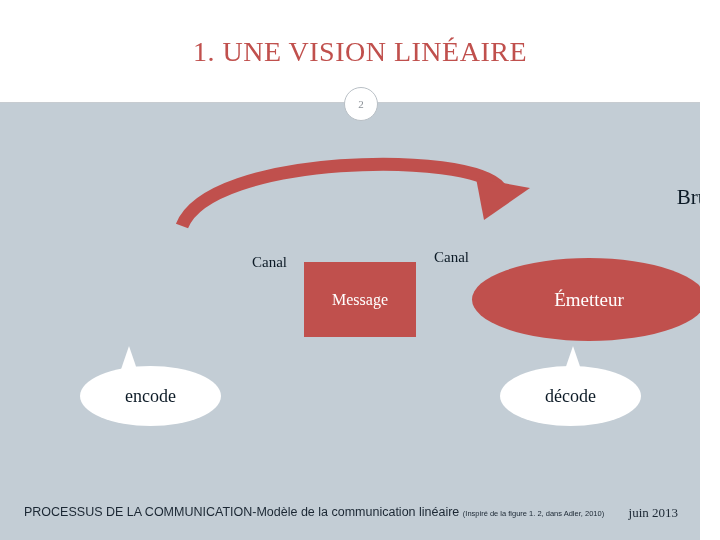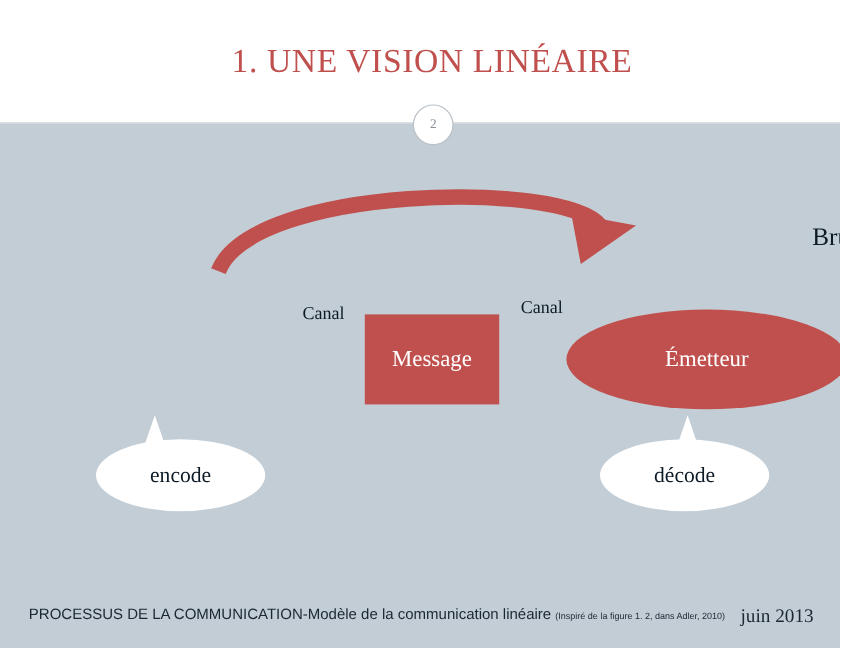--- a/index.html
+++ b/index.html
@@ -83,21 +83,21 @@
     white-space: nowrap;
     font-family: Liberation Sans, sans-serif;
   }
   .footer-text .small {
     font-size: 7.5px;
   }
   .footer-date {
     position: absolute;
     right: 22px;
     top: 505px;
-    font-size: 16px;
+    font-size: 13px;
     color: #1b2733;
     font-family: "Liberation Serif", serif;
   }
   
   .arc-wrap {
     position: absolute;
     left: 170px;
     top: 148px;
     width: 360px;
     height: 90px;
@@ -141,21 +141,21 @@
     position: absolute;
     left: 304px;
     top: 262px;
     width: 112px;
     height: 75px;
     background: #c0504d;
     color: #ffffff;
     display: flex;
     align-items: center;
     justify-content: center;
-    font-size: 19px;
+    font-size: 16px;
     font-family: "Liberation Serif", serif;
   }
   .canal {
     position: absolute;
     width: 26px;
     text-align: right;
     color: #0c1a26;
     font-size: 15px;
     line-height: 1.28;
     font-family: "Liberation Serif", serif;

